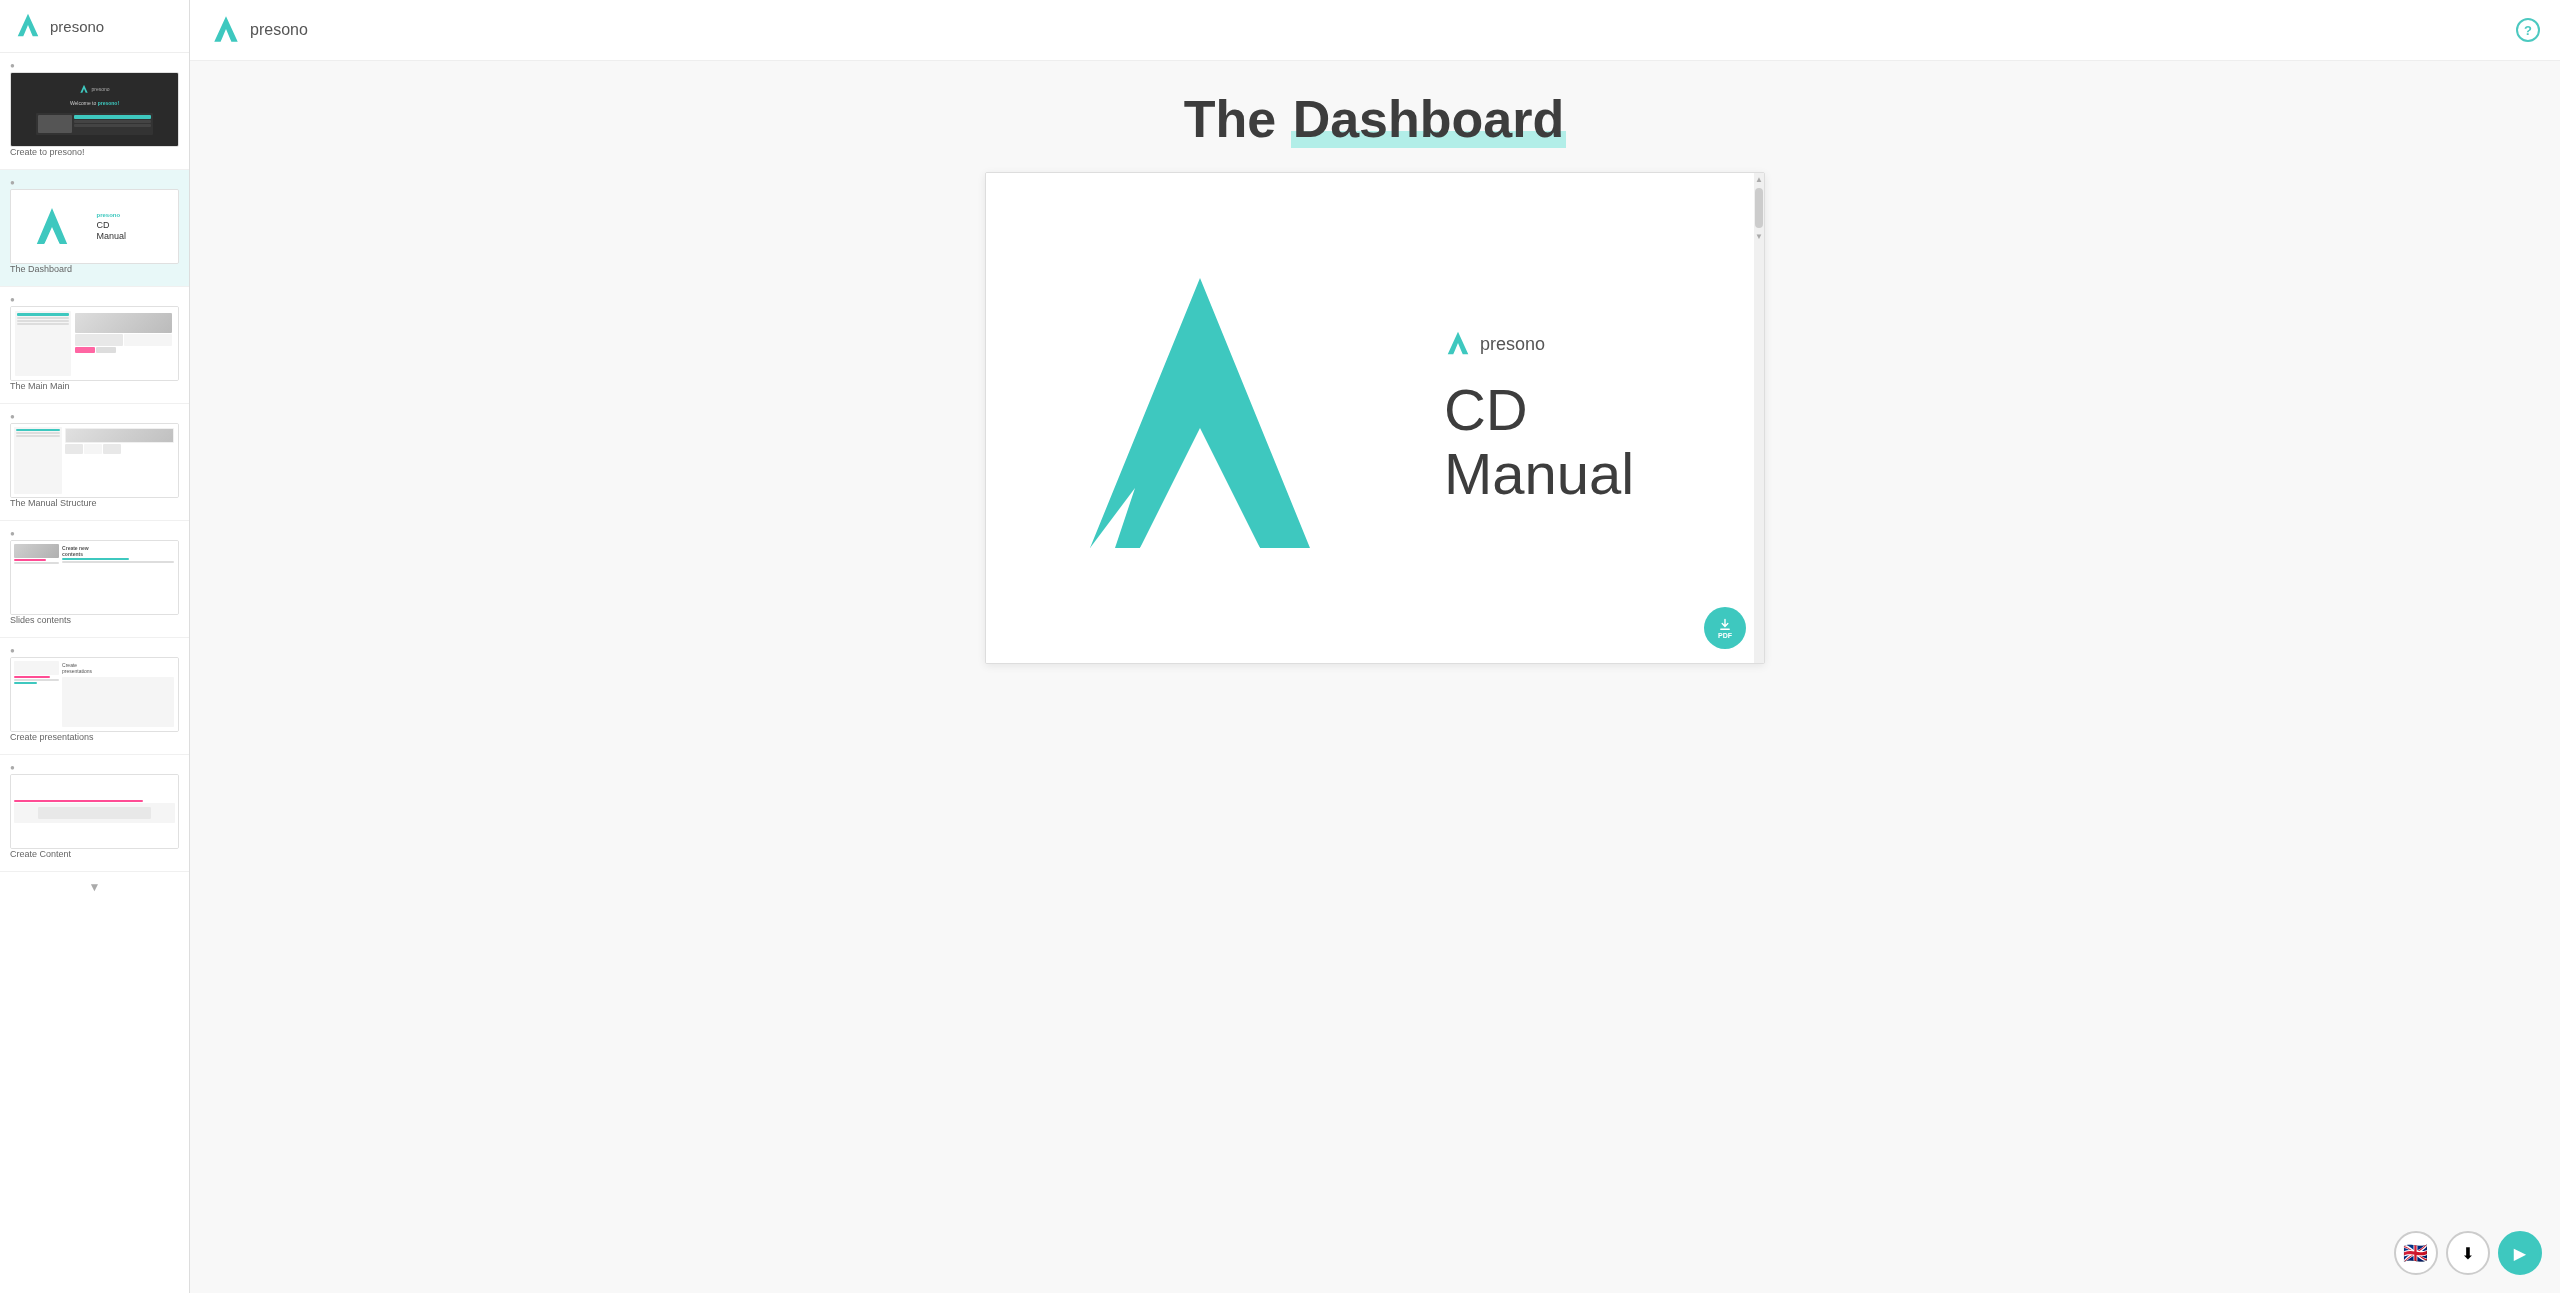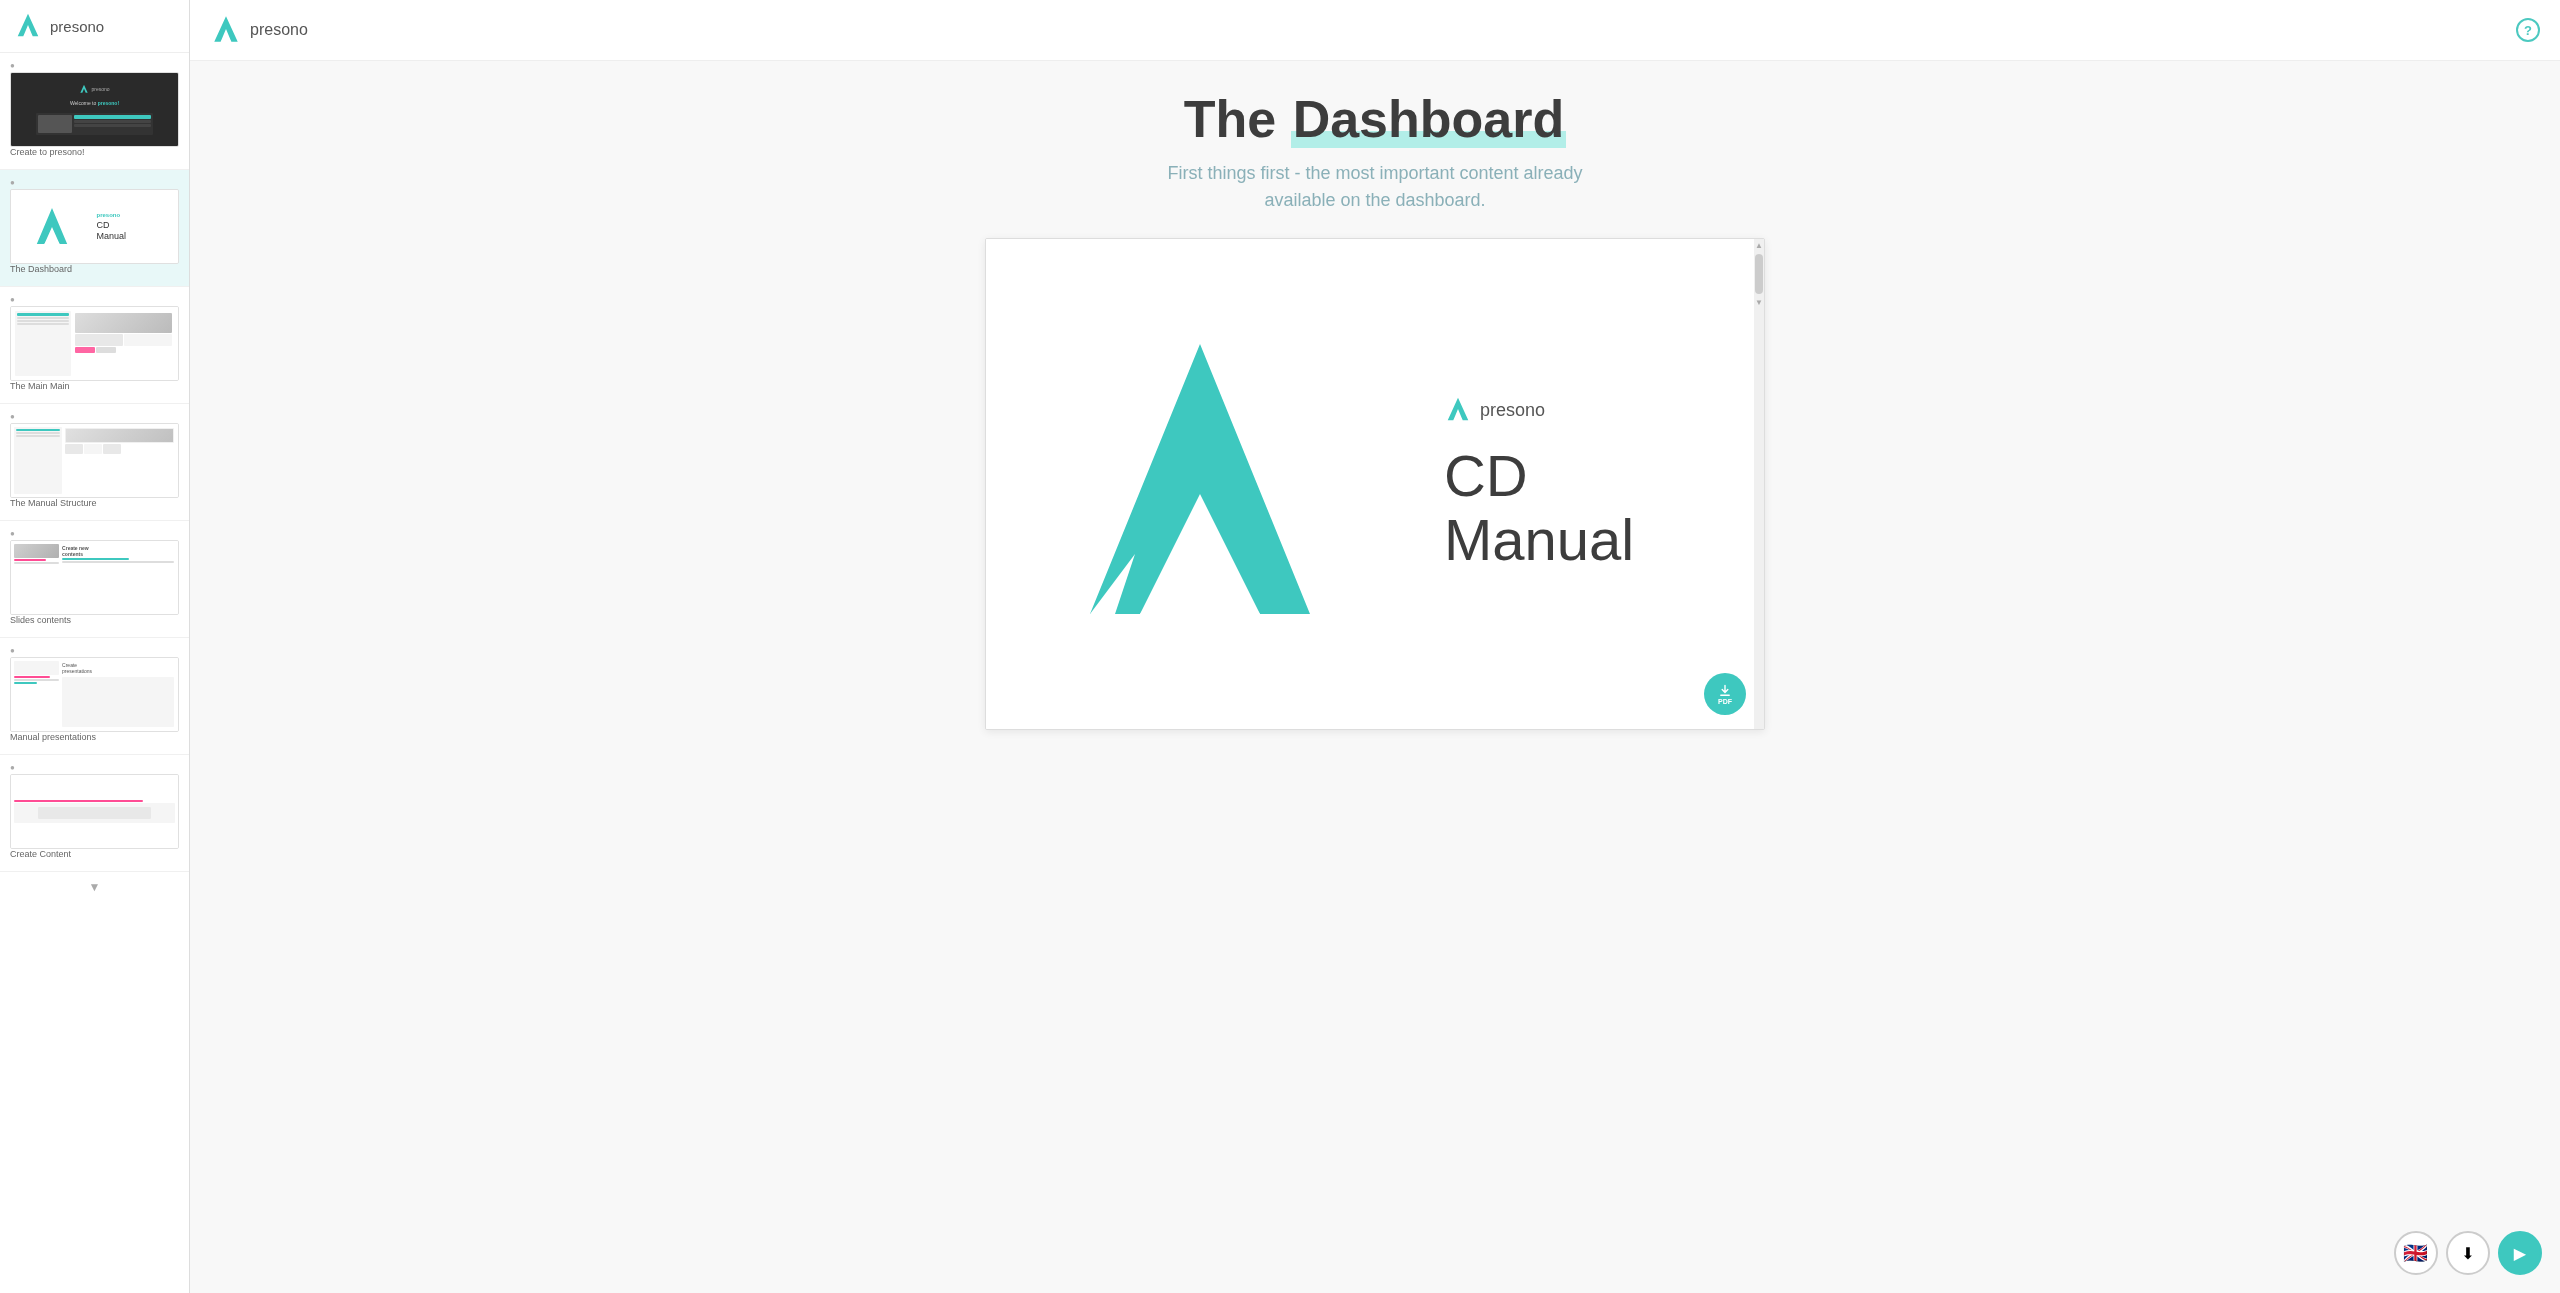--- a/index.html
+++ b/index.html
@@ -449,21 +449,21 @@
           <div style="height:2px;background:#f06;border-radius:1px;opacity:0.7;width:80%;"></div>
           <div style="height:2px;background:#ddd;border-radius:1px;"></div>
           <div style="height:2px;background:#3ec8bf;border-radius:1px;width:50%;"></div>
         </div>
         <div style="flex:1;display:flex;flex-direction:column;gap:1px;padding:1px;">
           <div style="font-size:5px;color:#555;">Create<br>presentations</div>
           <div style="flex:1;background:#f5f5f5;border-radius:1px;margin-top:2px;"></div>
         </div>
       </div>
     </div>
-    <div class="thumb-title">Manual presentations</div>
+    <div class="thumb-title">Create presentations</div>
   </div>
 
   <div class="slide-thumb">
     <div class="thumb-number">●</div>
     <div class="thumb-image">
       <div style="width:100%;height:100%;background:#fff;display:flex;padding:3px;gap:2px;align-items:center;">
         <div style="flex:1;display:flex;flex-direction:column;gap:1px;">
           <div style="height:2px;background:#f06;border-radius:1px;opacity:0.7;width:80%;"></div>
           <div style="height:20px;background:#f5f5f5;border-radius:1px;display:flex;align-items:center;justify-content:center;">
             <div style="width:70%;height:12px;background:#e8e8e8;border-radius:1px;"></div>
@@ -489,21 +489,20 @@
     </div>
     <div class="help-btn">?</div>
   </div>
 
   <div class="main-body">
 
     <div class="slide-title-section">
       <div class="slide-main-title">
         <span>The </span><span class="highlight">Dashboard</span>
       </div>
-      <div class="slide-subtitle">First things first - the most important content already<br>available on the dashboard.</div>
     </div>
 
     <div class="slide-content-frame">
 
       <div class="scroll-top-indicator">
         <div class="scroll-arrow">▲</div>
         <div class="scrollbar-thumb"></div>
         <div class="scroll-arrow">▼</div>
       </div>
 

